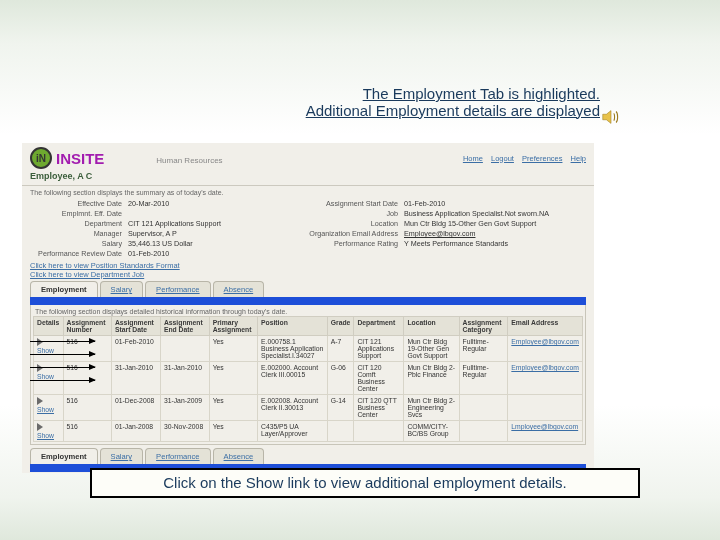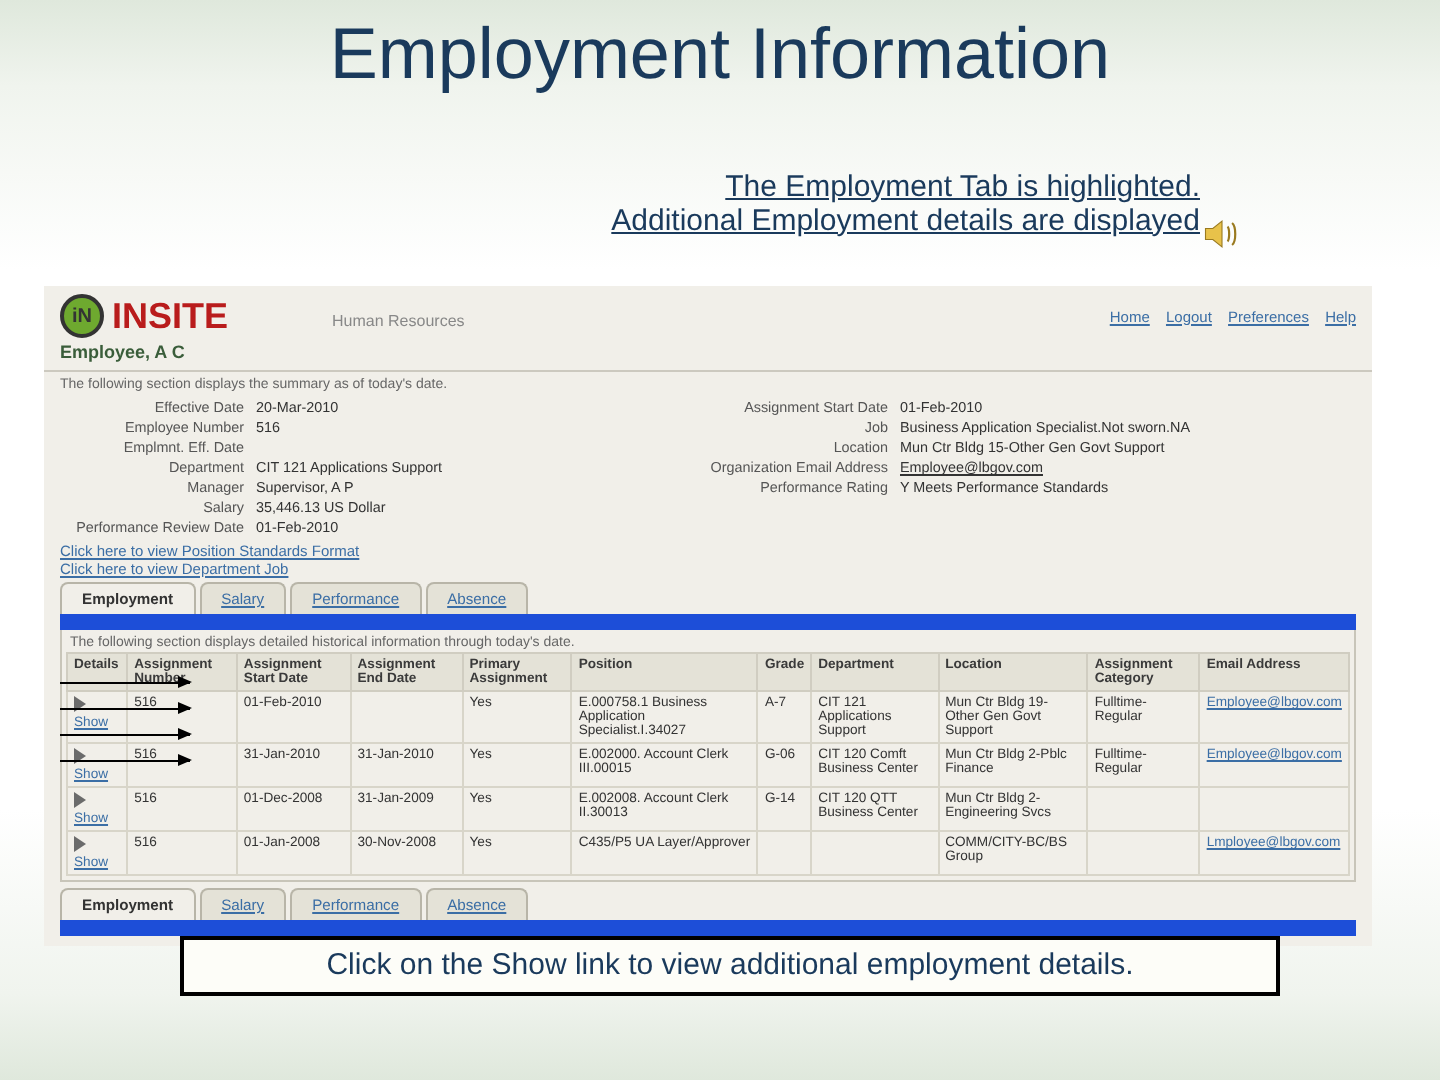--- a/index.html
+++ b/index.html
@@ -7,32 +7,32 @@
   .slide {
     width: 720px; height: 540px; position: relative;
     background: linear-gradient(to bottom, #dfe8dc 0%, #f0f4ee 8%, #ffffff 25%, #ffffff 75%, #f0f4ee 92%, #dfe8dc 100%);
   }
   .title { position:absolute; top:6px; left:0; right:0; text-align:center; font-size:36px; color:#1a3a5c; font-weight:400; }
   .subtitle-box { position:absolute; top:86px; left:120px; right:120px; text-align:right; font-size:15px; color:#1a3a5c; line-height:1.1; }
   .subtitle-box u { text-decoration: underline; }
   .bottom-caption-box { position:absolute; bottom:42px; left:90px; right:80px; border:2px solid #000; padding:4px 6px; text-align:center; background:#fdfdf8; }
   .bottom-caption-box span { font-size:15px; color:#1a3a5c; }
 
-  .app-overlay { position:absolute; left:22px; top:143px; width:664px; height:330px; background:#f1efe9; font-size:7.5px; color:#333; overflow:hidden; }
+  .app-overlay { position:absolute; left:22px; top:143px; width:572px; height:330px; background:#f1efe9; font-size:7.5px; color:#333; overflow:hidden; }
 
   .ghost-lines { position:absolute; left:35px; top:175px; }
   .ghost-lines div { width:52px; height:1px; background:#000; margin-bottom:30px; }
   .ghost-arrows { position:absolute; }
   .arrow { width:65px; height:1px; background:#000; position:relative; margin-bottom:12px; }
   .arrow::after { content:''; position:absolute; right:-1px; top:-3px; border-left:7px solid #000; border-top:3.5px solid transparent; border-bottom:3.5px solid transparent; }
 
   
   .app-header { display:flex; align-items:center; padding:4px 8px 0; }
   .logo-ball { width:22px; height:22px; background:#6ea92f; border-radius:50%; border:2px solid #333; display:flex; align-items:center; justify-content:center; font-weight:bold; font-size:10px; color:#333; margin-right:4px;}
-  .logo-text { font-weight:bold; font-size:18px; color:#b91c1c; }
+  .logo-text { font-weight:bold; font-size:15px; color:#a21caf; }
   .logo-sub { font-size:8px; color:#888; margin-left:4px; margin-top:4px;padding-left:48px;}
   .header-links { margin-left:auto; font-size:7.5px; color:#4a6b8a; }
   .header-links span { margin-left:6px; }
   .empname { font-weight:bold; font-size:9px; padding:2px 8px; color:#3a5d3a;}
   .section-note { font-size:7px; color:#666; padding:1px 8px;}
   .hr { height:1px; background:#ccc9bf; margin:2px 0;}
 
   .summary { display:flex; padding:2px 10px; font-size:7.2px;}
   .summary .col { flex:1; }
   .summary .row { display:flex; margin-bottom:1px;}
@@ -55,21 +55,20 @@
   .footer-links span { margin:0 4px;}
   .copyright { text-align:center; font-size:6.2px; color:#888; padding-bottom:2px;}
 
   .speaker-icon { position:absolute; right:98px; top:106px; width:22px; height:22px; }
   .speaker-icon svg { width:100%; height:100%;}
 </style>
 </head>
 <body>
 
 <div class="slide">
-  <div class="title">Employment Information</div>
 
   <div class="subtitle-box">
     <u><span>The Employment Tab is highlighted.</span></u><br>
     <u><span>Additional Employment details are displayed</span></u>
   </div>
 
   <div class="speaker-icon">
     <svg viewBox="0 0 24 24">
         <path fill="#e8c24a" stroke="#9a7a1f" stroke-width="0.6" d="M3 9v6h4l5 4V5L7 9H3z"></path>
         <path fill="none" stroke="#9a7a1f" stroke-width="1.2" d="M15 8c1.2 1 1.2 7 0 8M17.5 6c2.3 1.8 2.3 10.2 0 12"></path>
@@ -103,24 +102,20 @@
 
     <div class="empname">Employee, A C</div>
     <div class="hr"></div>
     <div class="section-note">The following section displays the summary as of today's date.</div>
 
     <div class="summary">
       <div class="col">
         <div class="row">
             <div class="lbl">Effective Date</div>
             <div class="val">20-Mar-2010</div>
-          </div>
-        <div class="row">
-            <div class="lbl">Employee Number</div>
-            <div class="val">516</div>
           </div>
         <div class="row">
             <div class="lbl">Emplmnt. Eff. Date</div>
             <div class="val"></div>
           </div>
         <div class="row">
             <div class="lbl">Department</div>
             <div class="val">CIT 121 Applications Support</div>
           </div>
         <div class="row">

